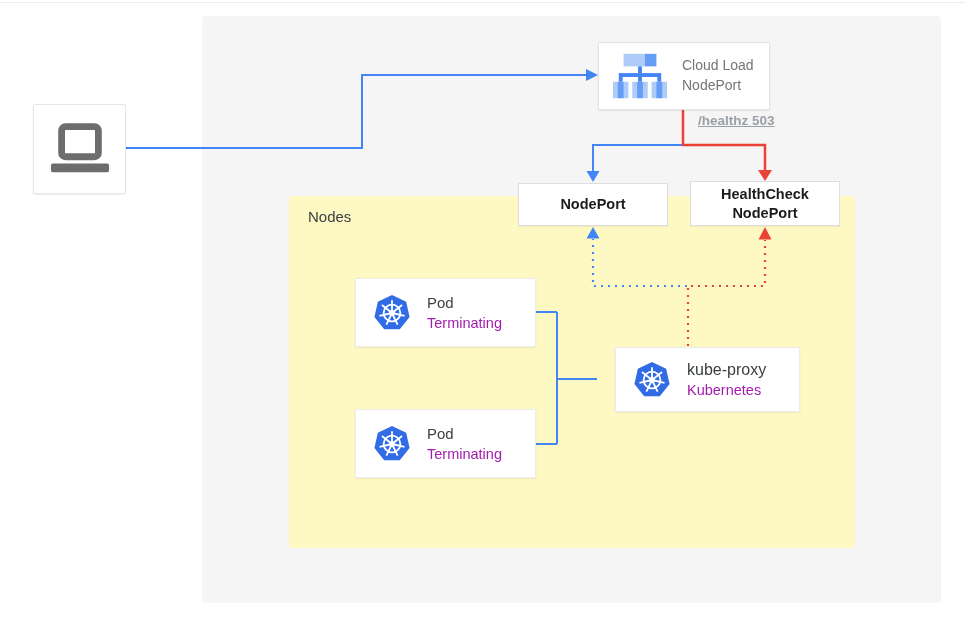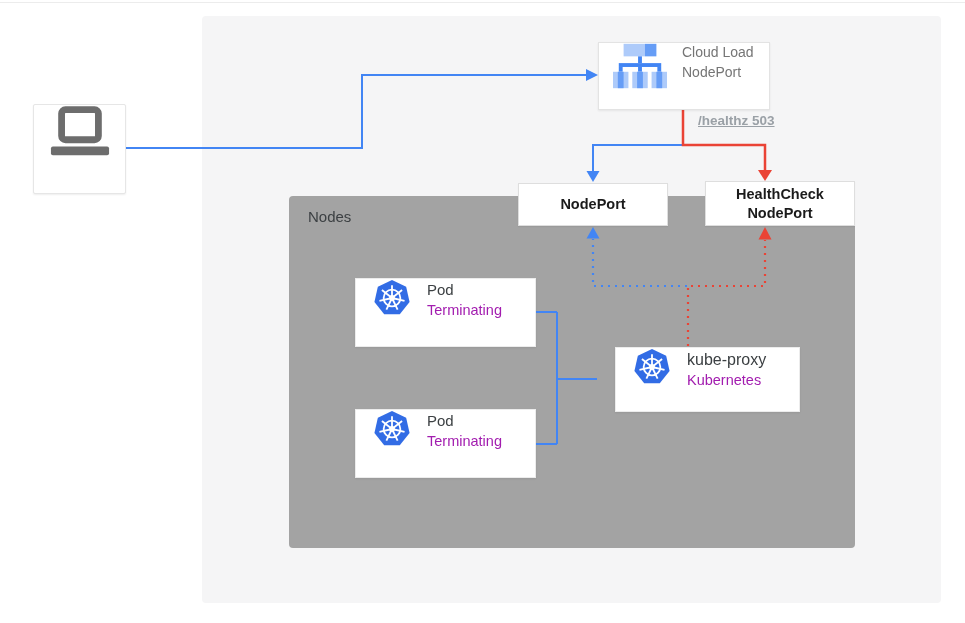--- a/index.html
+++ b/index.html
@@ -17,34 +17,34 @@
   }
   .panel {
     position: absolute;
     left: 202px; top: 16px; width: 739px; height: 587px;
     background: #f5f5f6;
     border-radius: 4px;
   }
   .nodes-container {
     position: absolute;
     left: 289px; top: 196px; width: 566px; height: 352px;
-    background: #a3a3a3;
+    background: #fef9c3;
     border-radius: 4px;
   }
   .nodes-label {
     position: absolute; left: 19px; top: 12px;
     font-size: 15px; color: #3c4043;
   }
   .card {
     position: absolute;
     background: #ffffff;
     border: 1px solid #e6e6e6;
     box-shadow: 0 1px 2px rgba(0,0,0,0.07);
     z-index: 2;
-    display: flex; 
+    display: flex; align-items: center;
   }
   .laptop-card {
     left: 33px; top: 104px; width: 93px; height: 90px;
     justify-content: center;
     border-radius: 2px;
   }
   .clb-card {
     left: 598px; top: 42px; width: 172px; height: 68px;
     padding-left: 14px; gap: 15px;
     border-color: #e3e3e3;
@@ -55,21 +55,21 @@
     background: #ffffff;
     border: 1px solid #dedede;
     box-shadow: 0 1px 1px rgba(0,0,0,0.05);
     z-index: 2;
     display: flex; align-items: center; justify-content: center;
     text-align: center;
     font-weight: bold; font-size: 14.5px; color: #1b1b1b;
     line-height: 1.25;
   }
   .nodeport-box { left: 518px; top: 183px; width: 150px; height: 43px; }
-  .hc-nodeport-box { left: 690px; top: 181px; width: 150px; height: 45px; margin-left: 15px; }
+  .hc-nodeport-box { left: 690px; top: 181px; width: 150px; height: 45px; }
   .workload-card { border-color: #ececec; gap: 16px; padding-left: 17px; margin-left: 18px; }
   .pod-card-1 { left: 337px; top: 278px; width: 181px; height: 69px; }
   .pod-card-2 { left: 337px; top: 409px; width: 181px; height: 69px; }
   .kubeproxy-card { left: 597px; top: 347px; width: 185px; height: 65px; }
   .wl-title { font-size: 15px; color: #3c4043; line-height: 1.45; }
   .wl-sub { font-size: 14.5px; color: #a21caf; line-height: 1.35; }
   .kp-title { font-size: 16px; color: #3c4043; line-height: 1.45; }
   .healthz-label {
     position: absolute; left: 698px; top: 113px;
     font-size: 13.5px; font-weight: bold; color: #9aa0a6;

